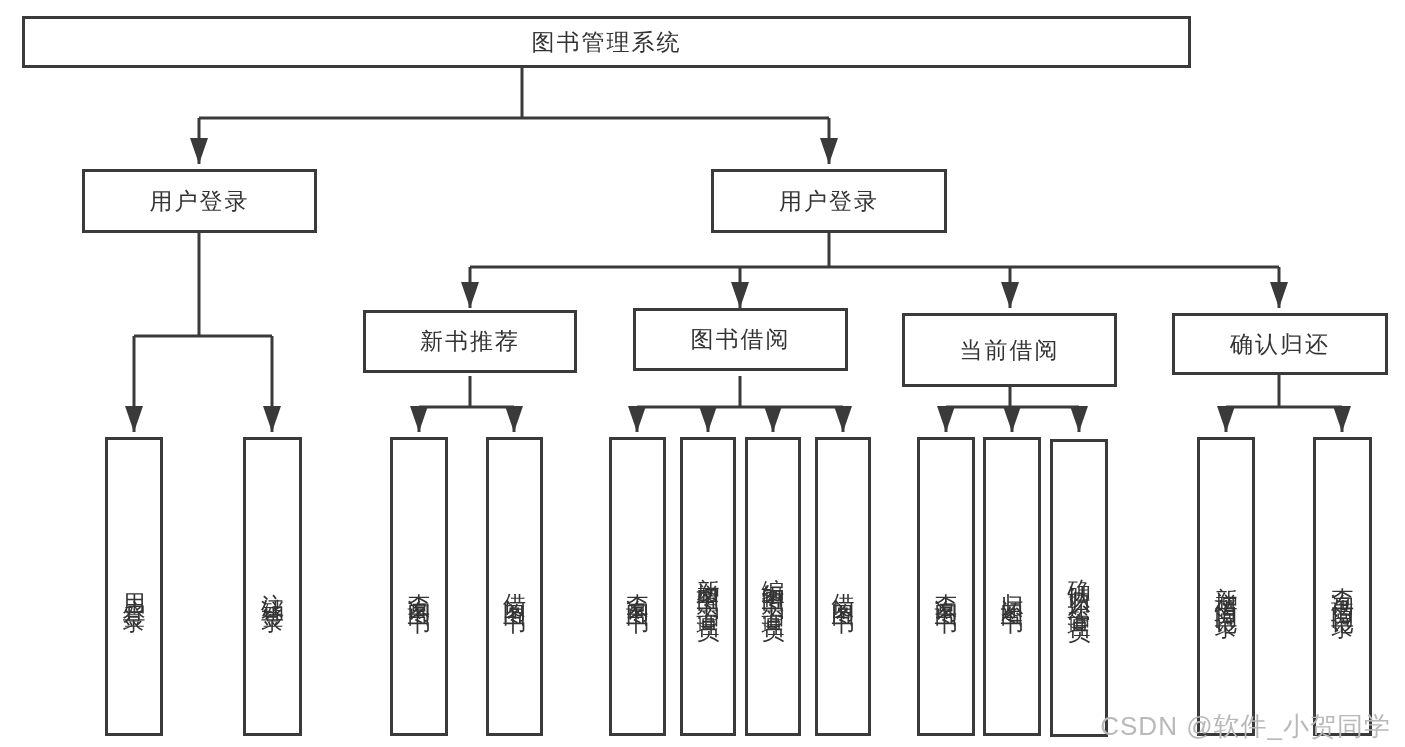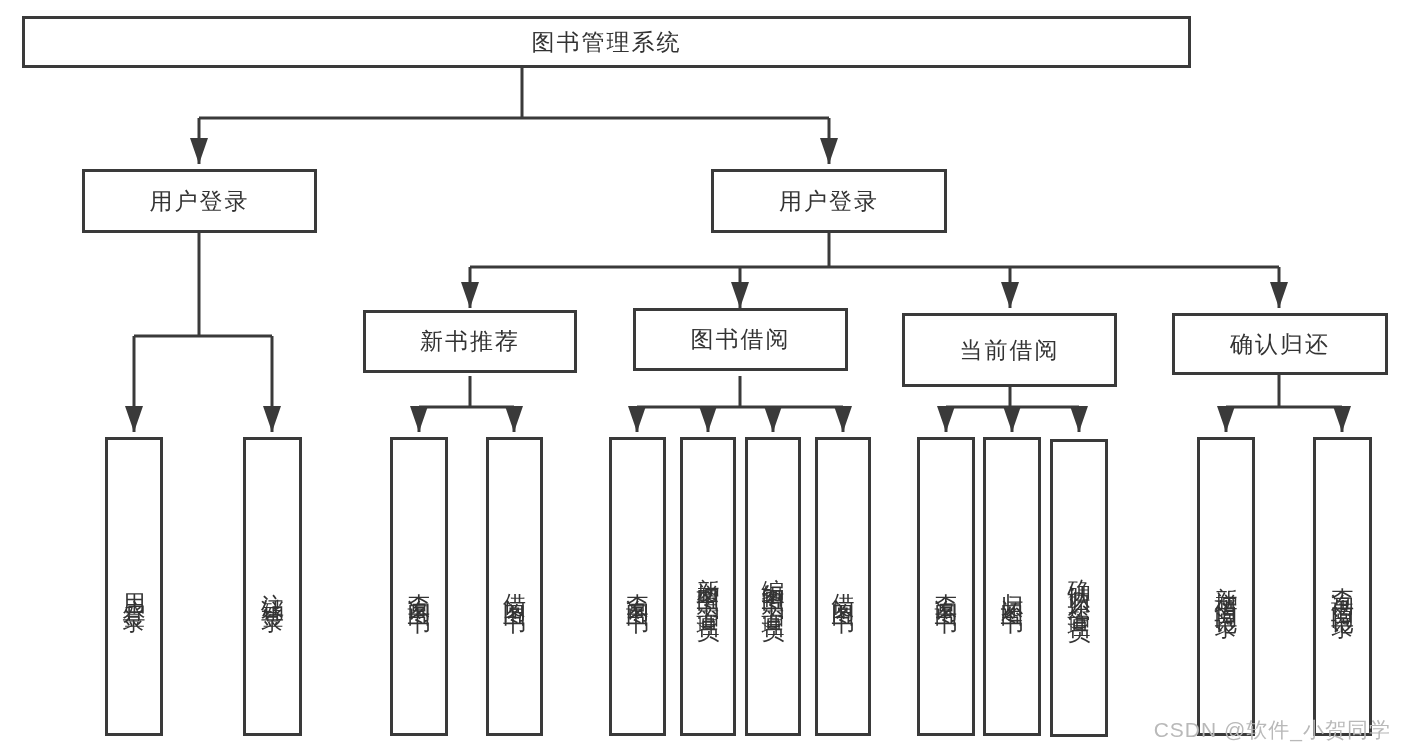--- a/index.html
+++ b/index.html
@@ -40,21 +40,21 @@
   .box.v span{
     writing-mode:vertical-rl;
     text-orientation:mixed;
     letter-spacing:6px;
     line-height:1;
   }
   .watermark{
     position:absolute;
     right:14px;
     bottom:3px;
-    font-size:21px;
+    font-size:26px;
     color:var(--watermark);
     letter-spacing:1px;
     z-index:2;
     white-space:nowrap;
     text-align:center;
   }
 </style>
 </head>
 <body>
 

